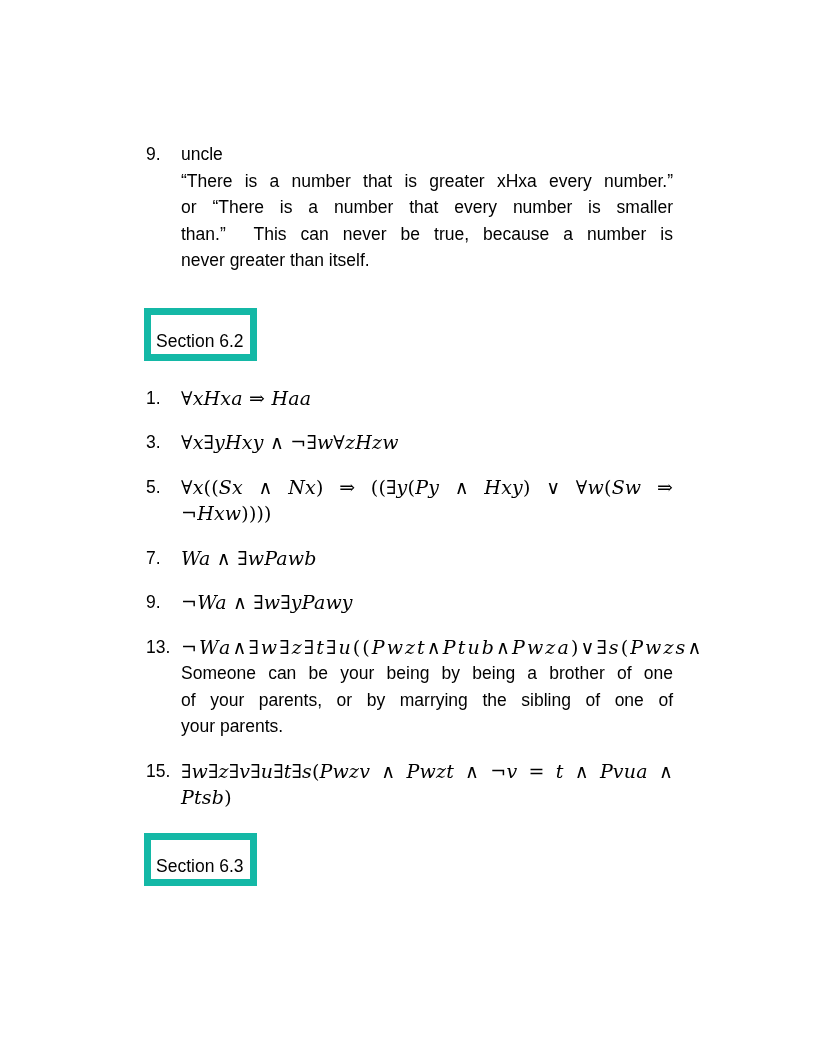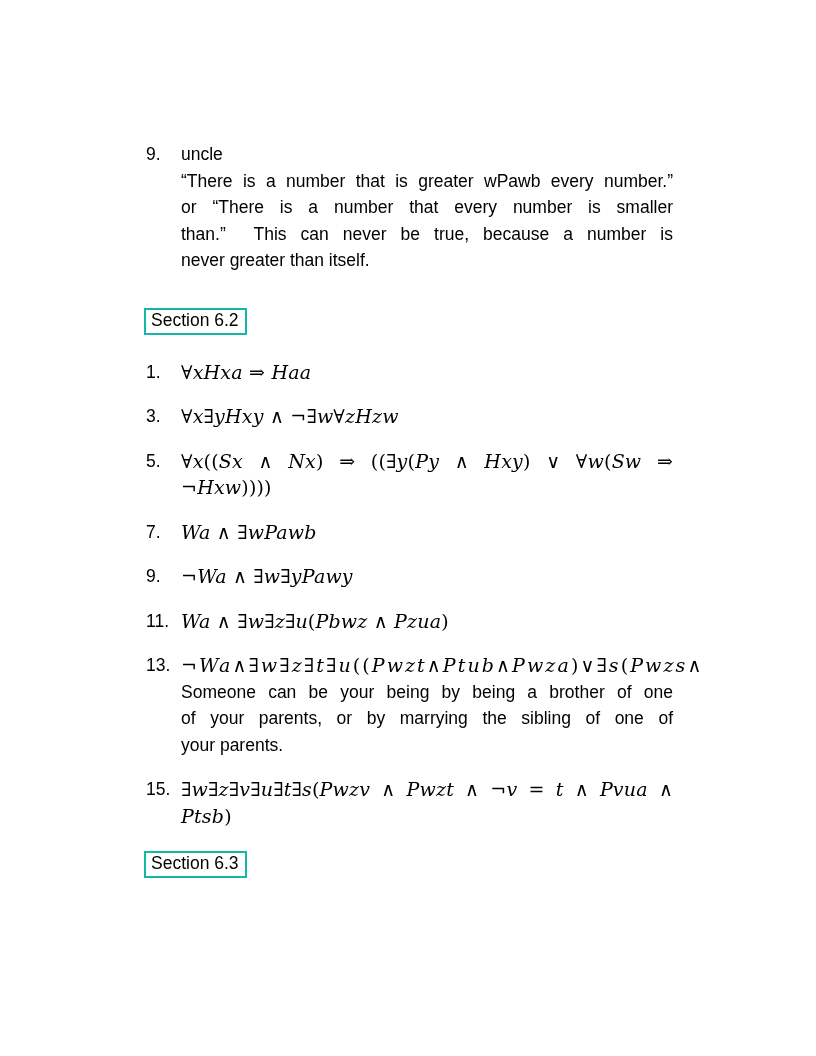--- a/index.html
+++ b/index.html
@@ -40,40 +40,40 @@
   }
   .math {
     font-family: "DejaVu Serif", "DejaVu Sans", serif;
     font-size: 19px;
     letter-spacing: 0.2px;
   }
   .math i { font-style: italic; margin-top: 30px; }
   .math.tight-stretch { letter-spacing: 2.1px; }
   .section-box {
     display: inline-block;
-    border: 2px solid #14b8a6;
-    padding: 0 6px 3px 5px;
+    border: 7px solid #14b8a6;
+    padding: 16px 6px 3px 5px;
     line-height: 20px;
     margin-top: 34px;
     margin-bottom: 24px;
     margin-left: -2px;
   }
   .section-box.second { margin-top: 4px; }
 </style>
 </head>
 <body>
 
 <div class="page">
 
   
   <div class="item item-intro">
     <div class="num">9.</div>
     <div class="content">
       <div class="line">uncle</div>
-      <div class="line stretch">“There is a number that is greater wPawb every number.”</div>
+      <div class="line stretch">“There is a number that is greater xHxa every number.”</div>
       <div class="line stretch">or “There is a number that every number is smaller</div>
       <div class="line stretch">than.”&nbsp; This can never be true, because a number is</div>
       <div class="line">never greater than itself.</div>
     </div>
   </div>
 
   
   <div class="section-box">Section 6.2</div>
 
   
@@ -111,26 +111,20 @@
 
   
   <div class="item">
     <div class="num">9.</div>
     <div class="content">
       <div class="line math">¬<i>Wa</i> ∧ ∃<i>w</i>∃<i>yPawy</i></div>
     </div>
   </div>
 
   
-  <div class="item">
-    <div class="num">11.</div>
-    <div class="content">
-      <div class="line math"><i>Wa</i> ∧ ∃<i>w</i>∃<i>z</i>∃<i>u</i>(<i>Pbwz</i> ∧ <i>Pzua</i>)</div>
-    </div>
-  </div>
 
   
   <div class="item">
     <div class="num">13.</div>
     <div class="content">
       <div class="line math tight-stretch">¬<i>Wa</i>∧∃<i>w</i>∃<i>z</i>∃<i>t</i>∃<i>u</i>((<i>Pwzt</i>∧<i>Ptub</i>∧<i>Pwza</i>)∨∃<i>s</i>(<i>Pwzs</i>∧</div>
       <div class="line stretch">Someone can be your being by being a brother of one</div>
       <div class="line stretch">of your parents, or by marrying the sibling of one of</div>
       <div class="line">your parents.</div>
     </div>

